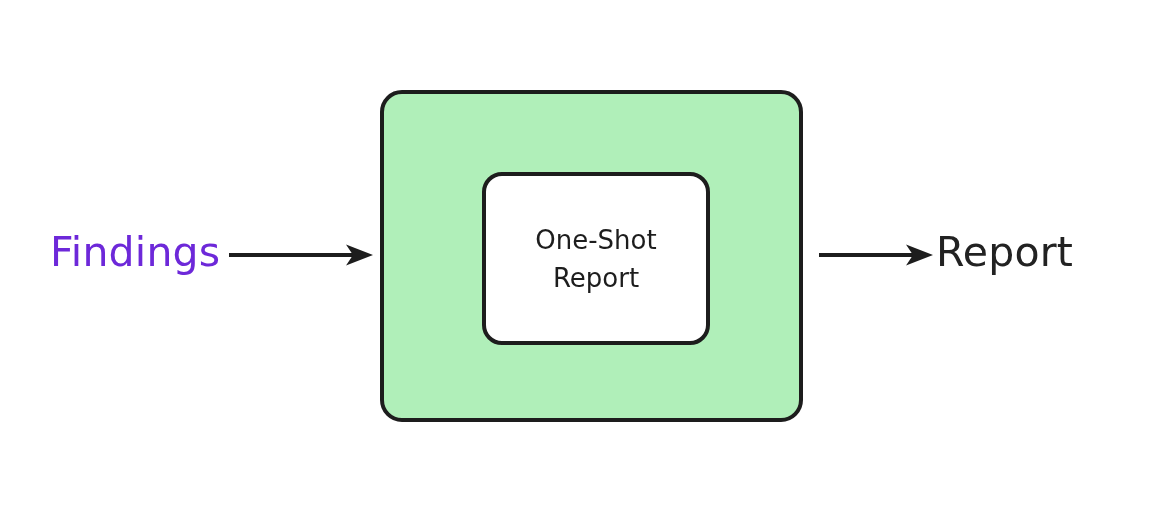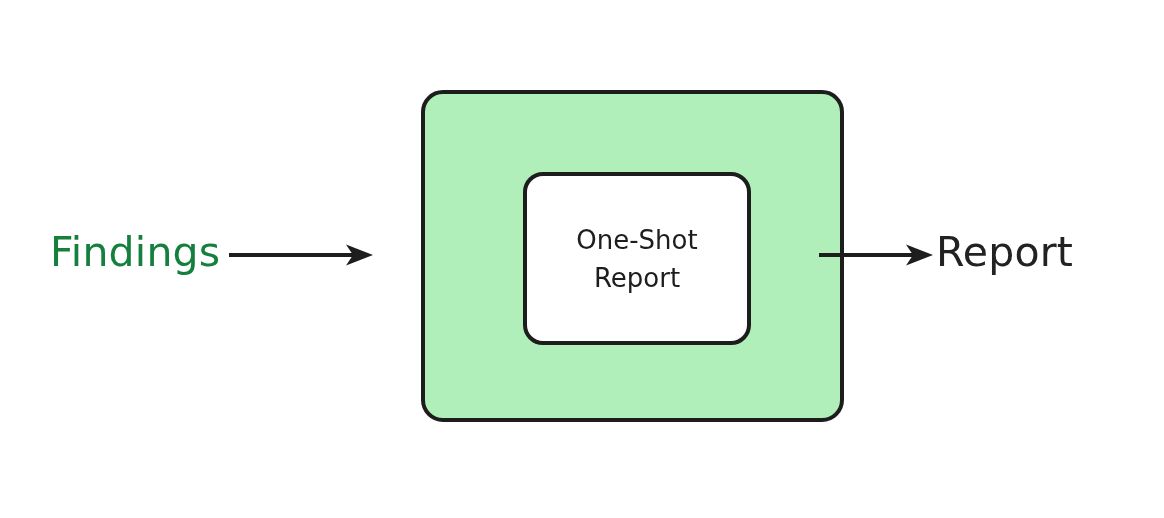--- a/index.html
+++ b/index.html
@@ -22,21 +22,21 @@
   .label {
     position: absolute;
     white-space: nowrap;
     line-height: 1;
     letter-spacing: 0.2px;
   }
   #findings-label {
     left: 50px;
     top: 232px;
     font-size: 41px;
-    color: #15803d;
+    color: #6d28d9;
     font-weight: 400;
   }
   #report-label {
     left: 936px;
     top: 232px;
     font-size: 41px;
     color: #222222;
     font-weight: 400;
   }
 
@@ -54,21 +54,20 @@
   #outer-box {
     position: absolute;
     left: 380px;
     top: 90px;
     width: 423px;
     height: 332px;
     box-sizing: border-box;
     background: #b0efb9;
     border: 4px solid #1d1d1d;
     border-radius: 22px;
-    margin-left: 41px;
   }
 
   
   #inner-box {
     position: absolute;
     left: 98px;
     top: 78px;
     width: 228px;
     height: 173px;
     box-sizing: border-box;

